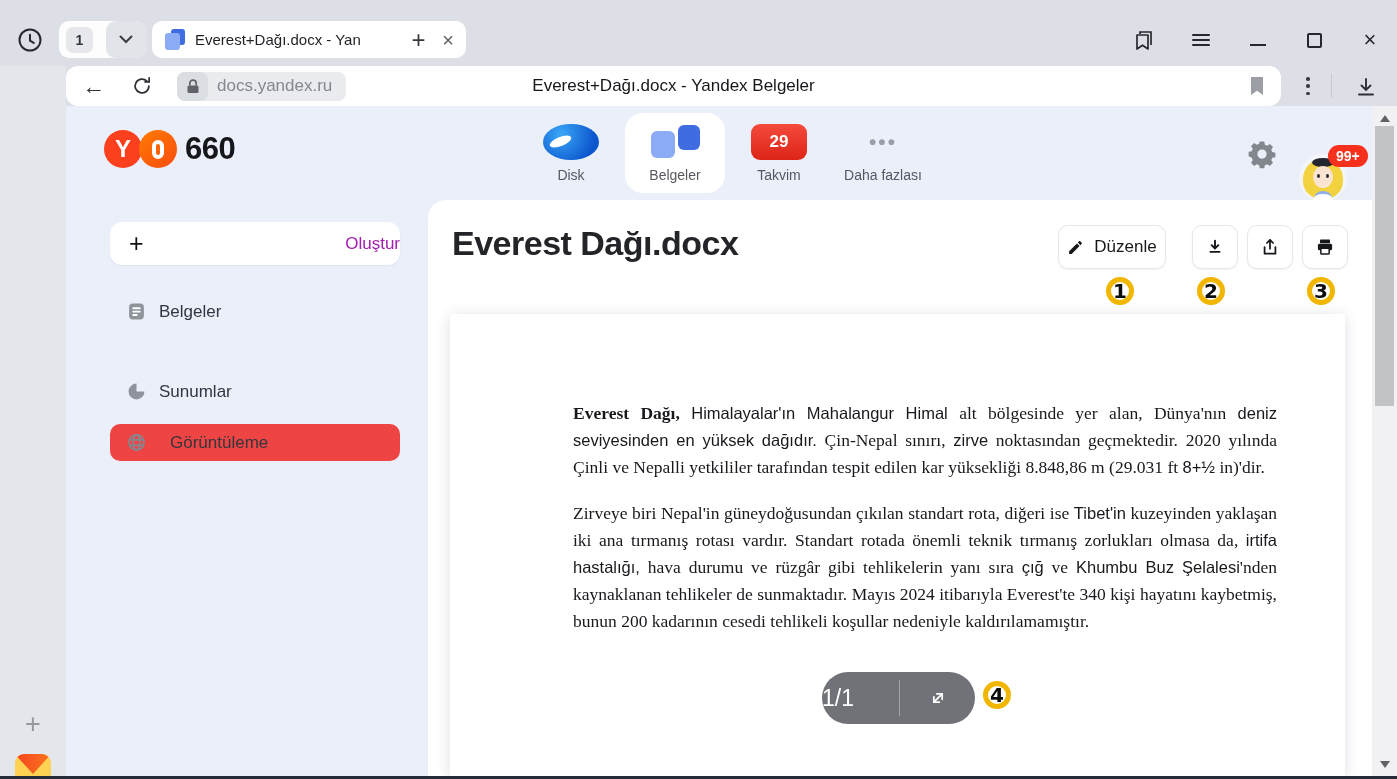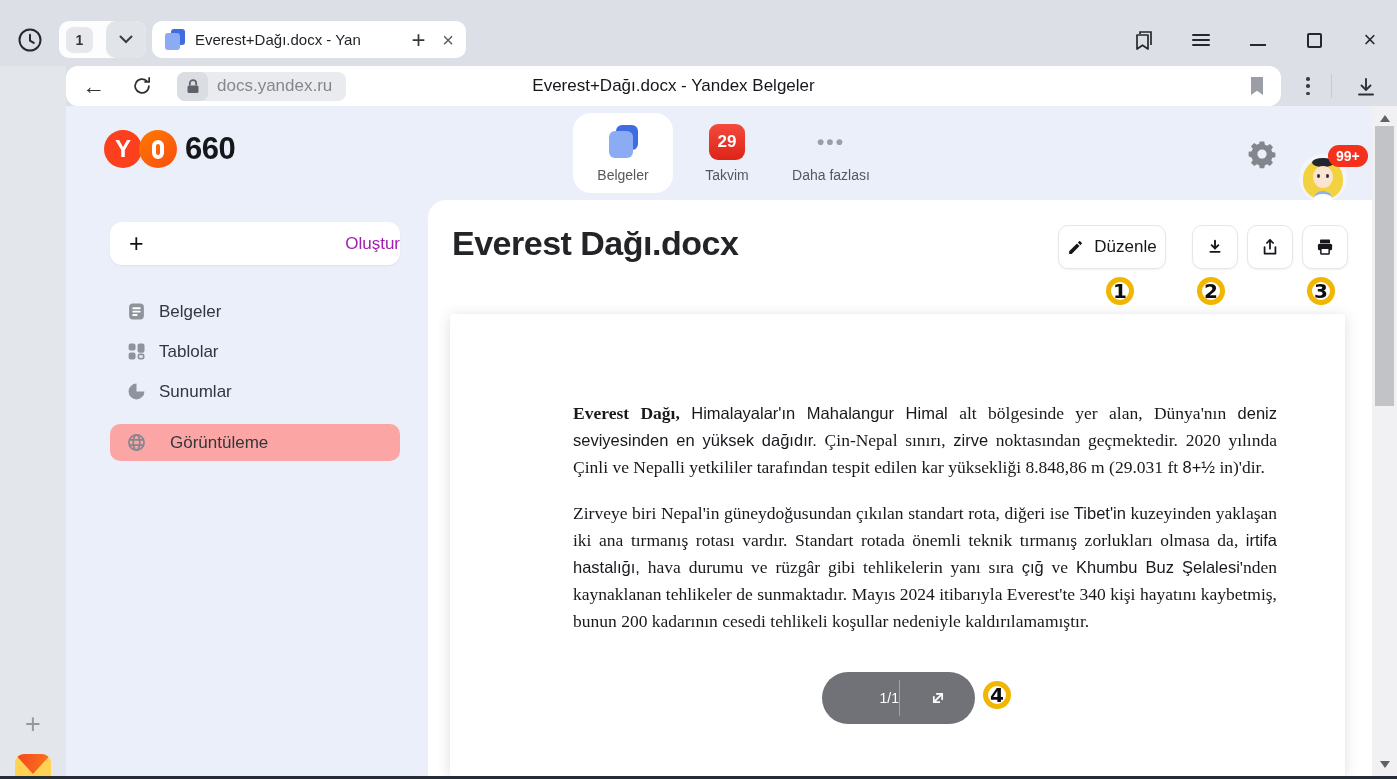--- a/index.html
+++ b/index.html
@@ -54,62 +54,62 @@
   
   .logo { position:absolute; left:38px; top:24px; display:flex; align-items:center; cursor:pointer; }
   .logo-y { width:38px; height:38px; border-radius:50%; background:#fc3f1d; color:#fff; font-weight:700; font-size:24px; display:flex; align-items:center; justify-content:center; }
   .logo-o { width:38px; height:38px; border-radius:50%; background:linear-gradient(140deg,#ff7a00,#f94d10); margin-left:-3px; display:flex; align-items:center; justify-content:center; }
   .logo-o i { width:12px; height:19px; border:4.5px solid #fff; border-radius:10px; }
   .logo-360 { margin-left:8px; font-size:31px; font-weight:700; color:#15171a; letter-spacing:-0.5px; }
   .services { position:absolute; left:calc(50% + 8px); top:7px; transform:translateX(-50%); display:flex; }
   .svc { width:100px; height:80px; border-radius:18px; margin:0 2px; display:flex; flex-direction:column; align-items:center; justify-content:center; gap:7px; cursor:pointer; }
   .svc.selected { background:#fff; }
   .svc-label { font-size:14px; color:#55585f; }
-  .svc-icon { width:36px; height:36px; position:relative; }
+  .svc-icon { width:56px; height:36px; position:relative; }
   .disk-icon { border-radius:50%; background:radial-gradient(circle at 32% 28%,#3aa7f7,#0b55cd 75%); }
   .disk-icon i { position:absolute; width:23px; height:9px; background:#fff; border-radius:50%; top:13px; left:6px; transform:rotate(-22deg); }
   .docs-icon .b { position:absolute; right:3px; top:1px; width:22px; height:25px; background:#3f6ce0; border-radius:6px; }
   .docs-icon .f { position:absolute; left:4px; bottom:2px; width:24px; height:27px; background:#8cabf5; border-radius:6px; }
   .cal-icon { border-radius:9px; background:linear-gradient(180deg,#f44a3c,#dd2418); color:#fff; font-weight:700; font-size:17px; display:flex; align-items:center; justify-content:center; }
   .more-icon { color:#9b9ea6; font-size:21px; font-weight:700; letter-spacing:2px; display:flex; align-items:center; justify-content:center; height:36px;}
   .gear { position:absolute; left:1180px; top:32px; width:32px; height:32px; cursor:pointer; }
   .avatar { position:absolute; left:1233px; top:22px; width:48px; height:48px; cursor:pointer;margin-top:26px; }
   .avatar-circle { width:48px; height:48px; border-radius:50%; background:#f3f5fa; overflow:hidden; position:relative; }
   .av-hair { position:absolute; left:4px; top:5px; width:40px; height:40px; border-radius:50% 50% 45% 45%; background:#f2d23e; }
   .av-band { position:absolute; left:13px; top:4px; width:22px; height:9px; border-radius:50%; background:#23262e; }
   .av-face { position:absolute; left:14px; top:12px; width:20px; height:22px; border-radius:50%; background:#fbe5d2; }
   .av-eye { position:absolute; top:20px; width:3px; height:4px; border-radius:50%; background:#2b2e35; }
   .av-dress { position:absolute; left:15px; bottom:-3px; width:18px; height:14px; border-radius:50% 50% 0 0; background:#fff; border-top:3px solid #8fb0e8; }
   .badge99 { position:absolute; left:29px; top:-9px; background:#f5301c; color:#fff; font-size:14px; font-weight:700; border-radius:13px; padding:3px 8px; }
   
   .create-btn { position:absolute; left:44px; top:116px; width:290px; height:43px; background:#fff; border-radius:12px; box-shadow:0 1px 2px rgba(30,40,80,.06); display:flex; align-items:center; cursor:pointer; }
   .create-plus { font-size:25px; font-weight:400; color:#111; margin-left:19px; line-height:1; }
   .create-label { position:absolute; left:0; right:0; text-align:right; font-size:17px; font-weight:500; color:#a21caf; }
   .nav-item { position:absolute; left:44px; width:290px; height:37px; border-radius:10px; display:flex; align-items:center; padding-left:17px; gap:13px; cursor:pointer; }
-  .nav-item.selected { background:#fca5a5;gap:24px; }
+  .nav-item.selected { background:#ef4444;gap:24px; }
   .nav-label { font-size:17px; color:#33363d; }
   
   .main-panel { position:absolute; left:362px; top:94px; right:0; bottom:0; background:#fff; border-top-left-radius:18px; }
   .doc-title { position:absolute; left:24px; top:24px; font-size:34px; font-weight:700; color:#222428; letter-spacing:-0.5px; }
   .btn { position:absolute; top:25px; height:44px; background:#fff; border:1px solid #e6e7ea; box-shadow:0 1px 2px rgba(30,40,80,.07); border-radius:10px; display:flex; align-items:center; justify-content:center; cursor:pointer; }
   .edit-btn { left:630px; width:108px; gap:10px; }
   .edit-label { font-size:17px; font-weight:500; color:#15171b; }
   .sq-btn { width:46px; }
   .dl-btn { left:764px; } .share-btn { left:819px; } .print-btn { left:874px; }
   .ann { position:absolute; width:28px; height:28px; border:5px solid #f1b600; background:#fff; border-radius:50%; display:flex; align-items:center; justify-content:center; font-size:20px; font-weight:700; color:#0c0d0f; font-family:"DejaVu Sans", sans-serif; }
   .ann1 { left:678px; top:77px; } .ann2 { left:769px; top:77px; } .ann3 { left:879px; top:77px; }
   .ann4 { left:555px; top:481px; }
   .sheet { position:absolute; left:22px; top:114px; width:895px; bottom:0; background:#fff; box-shadow:0 2px 14px rgba(40,50,80,.16); border-radius:2px; }
   .doc-text { padding:86px 68px 0 123px; text-align:justify; font-size:17.5px; line-height:27px; color:#17191d; font-family:"Liberation Serif", serif; }
   .doc-text p { margin-bottom:19px; }
   .run-serif { font-family:"Liberation Serif", serif; }
   .run-serif-bold { font-family:"Liberation Serif", serif; font-weight:700; }
   .run-sans { font-family:"Liberation Sans", sans-serif; font-size:16.5px; }
   .pager { position:absolute; left:394px; top:472px; width:153px; height:52px; border-radius:26px; background:rgba(58,60,66,.72); display:flex; align-items:center; }
-  .pager-pages { width:77px; text-align:right; color:#fff; font-size:14px; }
+  .pager-pages { width:77px; text-align:left; color:#fff; font-size:23px; }
   .pager-sep { width:1px; height:36px; background:rgba(255,255,255,.35); }
   .pager-expand { flex:1; display:flex; align-items:center; justify-content:center; cursor:pointer; }
   
   .scrollbar { position:absolute; left:1372px; top:106px; width:25px; height:670px; background:#f1f1f3; }
   .sb-up, .sb-down { position:absolute; left:0; width:25px; height:16px; display:flex; align-items:center; justify-content:center; cursor:pointer; }
   .sb-up { top:4px; } .sb-down { bottom:4px; }
   .tri-up { width:0; height:0; border-left:5px solid transparent; border-right:5px solid transparent; border-bottom:7px solid #5f6166; }
   .tri-down { width:0; height:0; border-left:5px solid transparent; border-right:5px solid transparent; border-top:7px solid #5f6166; }
   .sb-thumb { position:absolute; left:3px; top:20px; width:19px; height:280px; background:#c1c3c7; cursor:pointer; }
   .bottom-strip { position:absolute; left:0; bottom:0; width:100%; height:3px; background:#262b39; }
@@ -218,20 +218,26 @@
 
     <div class="logo">
       <div class="logo-y">Y</div>
       <div class="logo-o">
           <i></i>
         </div>
       <div class="logo-360">660</div>
     </div>
 
     <div class="services">
+      <div class="svc">
+        <div class="svc-icon disk-icon">
+            <i></i>
+          </div>
+        <div class="svc-label">Disk</div>
+      </div>
       <div class="svc selected">
         <div class="svc-icon docs-icon">
             <i class="b"></i>
             <i class="f"></i>
           </div>
         <div class="svc-label">Belgeler</div>
       </div>
       <div class="svc">
         <div class="svc-icon cal-icon">29</div>
         <div class="svc-label">Takvim</div>
@@ -267,29 +273,20 @@
     </div>
 
     <div class="nav-item" style="top:187px;">
       <svg width="19" height="19" viewBox="0 0 18 18">
         <rect x="2" y="1.5" width="14" height="15" rx="3.5" fill="#8f939c"></rect>
         <rect x="5" y="5" width="8" height="1.8" rx="0.9" fill="#fff"></rect>
         <rect x="5" y="8.2" width="8" height="1.8" rx="0.9" fill="#fff"></rect>
         <rect x="5" y="11.4" width="5" height="1.8" rx="0.9" fill="#fff"></rect>
       </svg>
       <span class="nav-label">Belgeler</span>
-    </div>
-    <div class="nav-item" style="top:227px;">
-      <svg width="19" height="19" viewBox="0 0 18 18">
-        <rect x="1.5" y="1.5" width="6.6" height="6.6" rx="2" fill="#8f939c"></rect>
-        <rect x="10" y="1.5" width="6.6" height="8.8" rx="2" fill="#8f939c"></rect>
-        <rect x="1.5" y="10" width="6.6" height="6.6" rx="2" fill="#8f939c"></rect>
-        <rect x="10.8" y="11.8" width="5" height="4" rx="1.4" fill="none" stroke="#8f939c" stroke-width="1.6"></rect>
-      </svg>
-      <span class="nav-label">Tablolar</span>
     </div>
     <div class="nav-item" style="top:267px;">
       <svg width="19" height="19" viewBox="0 0 18 18">
         <circle cx="9" cy="9" r="7.5" fill="#8f939c"></circle>
         <path d="M9 9L9 0.5A8.5 8.5 0 0 1 17.5 9z" fill="#ebeffa"></path>
       </svg>
       <span class="nav-label">Sunumlar</span>
     </div>
     <div class="nav-item selected" style="top:318px;">
       <svg width="19" height="19" viewBox="0 0 18 18" fill="none" stroke="#84878f" stroke-width="1.6">

